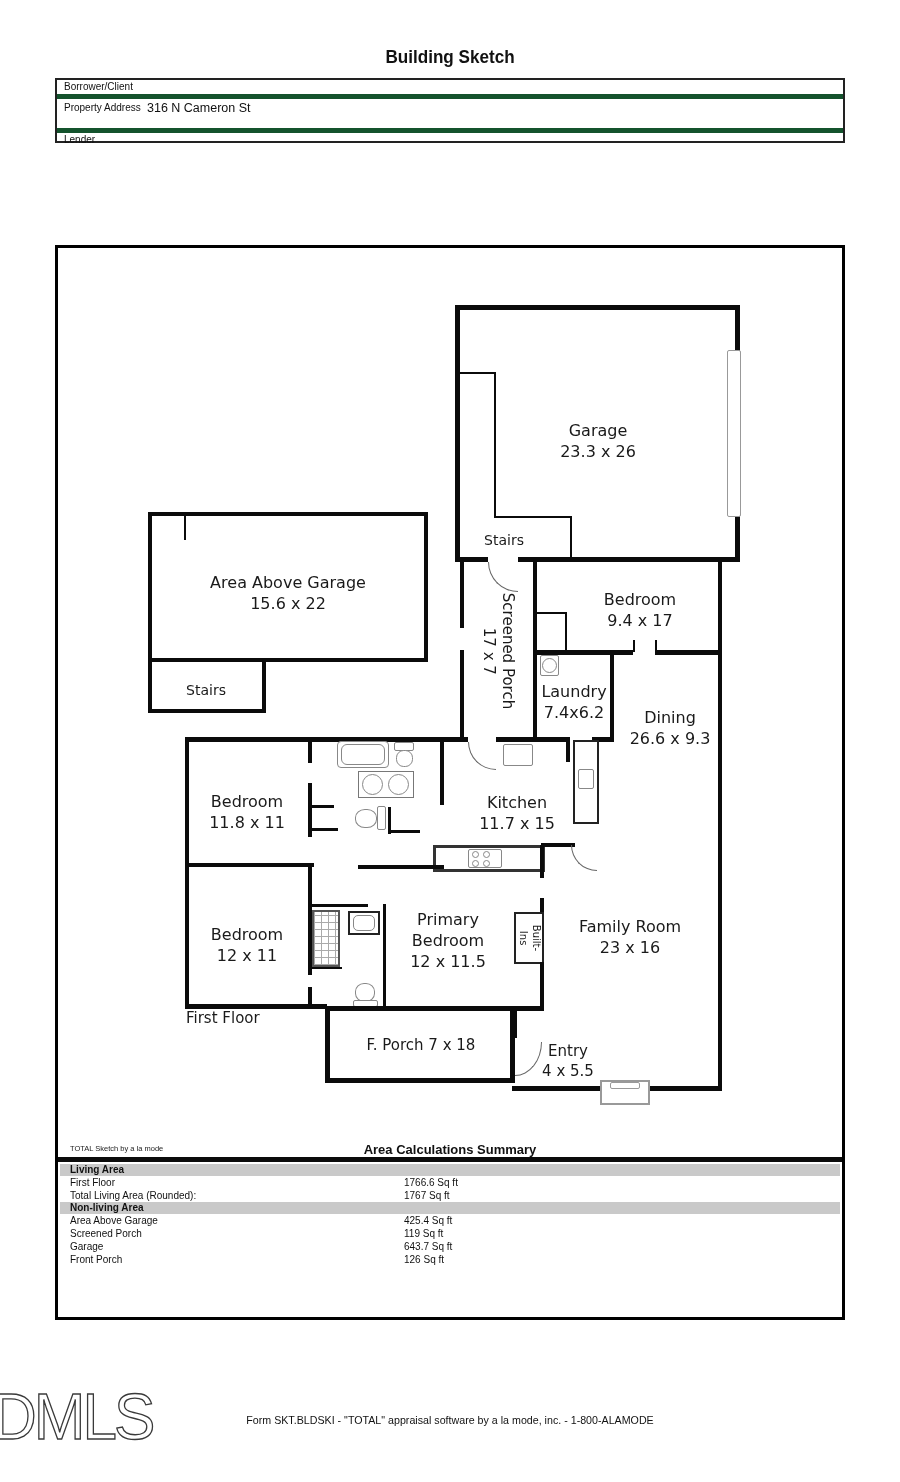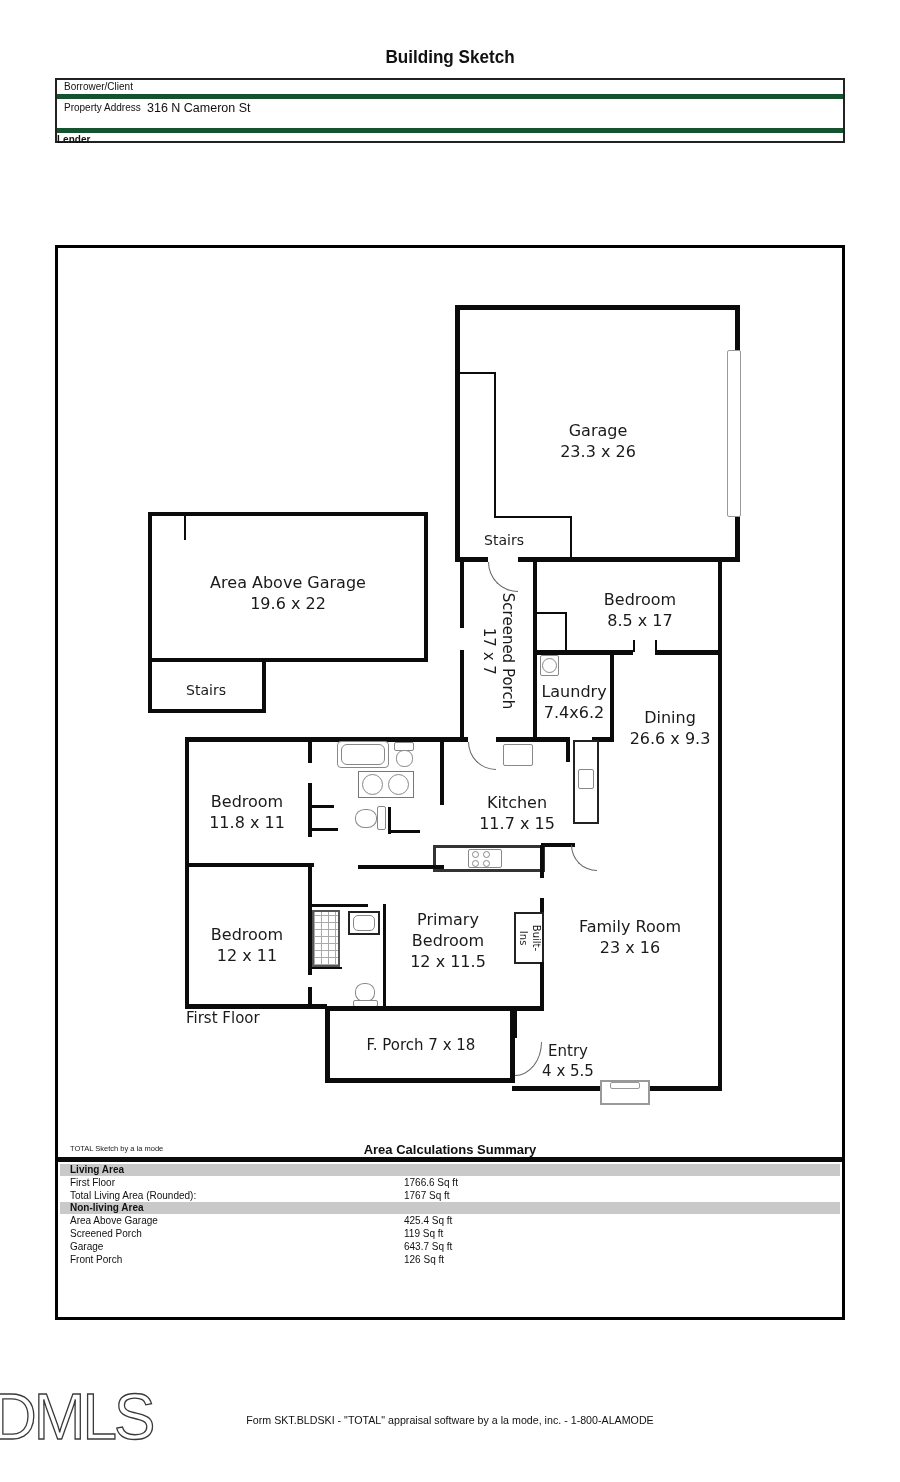--- a/index.html
+++ b/index.html
@@ -59,21 +59,21 @@
 
   <div id="form-box">
     <div class="frow" style="top:0;height:14px;">
       <span class="flabel" style="left:7px;">Borrower/Client</span>
     </div>
     <div class="frow" style="top:14px;height:18px;">
       <span class="flabel" style="left:7px;top:3px;">Property Address</span>
       <span class="fvalue" style="left:90px;">316 N Cameron St</span>
     </div>
     <div class="frow" style="top:48px;height:15px;">
-      <span class="flabel" style="left:0;font-weight:bold;">Lender</span>
+      <span class="flabel" style="left:7px;">Lender</span>
     </div>
   </div>
 
   <div id="sketch-border"></div>
 
   <div class="wall" style="left:455px;top:305px;width:285px;height:5px;"></div>
   <div class="wall" style="left:455px;top:305px;width:5px;height:257px;"></div>
   <div class="wall" style="left:735px;top:305px;width:5px;height:257px;"></div>
   <div class="wall" style="left:455px;top:557px;width:33px;height:5px;"></div>
   <div class="wall" style="left:518px;top:557px;width:222px;height:5px;"></div>
@@ -173,32 +173,32 @@
 
   <div class="room-label" style="left:598px;top:442px;">
     <span>Garage</span>
     <span class="l2">23.3 x 26</span>
   </div>
   <div class="room-label small-label" style="left:504px;top:540px;">
     <span>Stairs</span>
   </div>
   <div class="room-label" style="left:288px;top:594px;">
     <span>Area Above Garage</span>
-    <span class="l2">19.6 x 22</span>
+    <span class="l2">15.6 x 22</span>
   </div>
   <div class="room-label small-label" style="left:206px;top:690px;">
     <span>Stairs</span>
   </div>
   <div class="vlabel" style="left:498px;top:651px;">
     <span>Screened Porch</span>
     <span>17 x 7</span>
   </div>
   <div class="room-label" style="left:640px;top:611px;">
     <span>Bedroom</span>
-    <span class="l2">8.5 x 17</span>
+    <span class="l2">9.4 x 17</span>
   </div>
   <div class="room-label" style="left:574px;top:703px;">
     <span>Laundry</span>
     <span class="l2">7.4x6.2</span>
   </div>
   <div class="room-label" style="left:670px;top:729px;">
     <span>Dining</span>
     <span class="l2">26.6 x 9.3</span>
   </div>
   <div class="room-label" style="left:247px;top:813px;">

